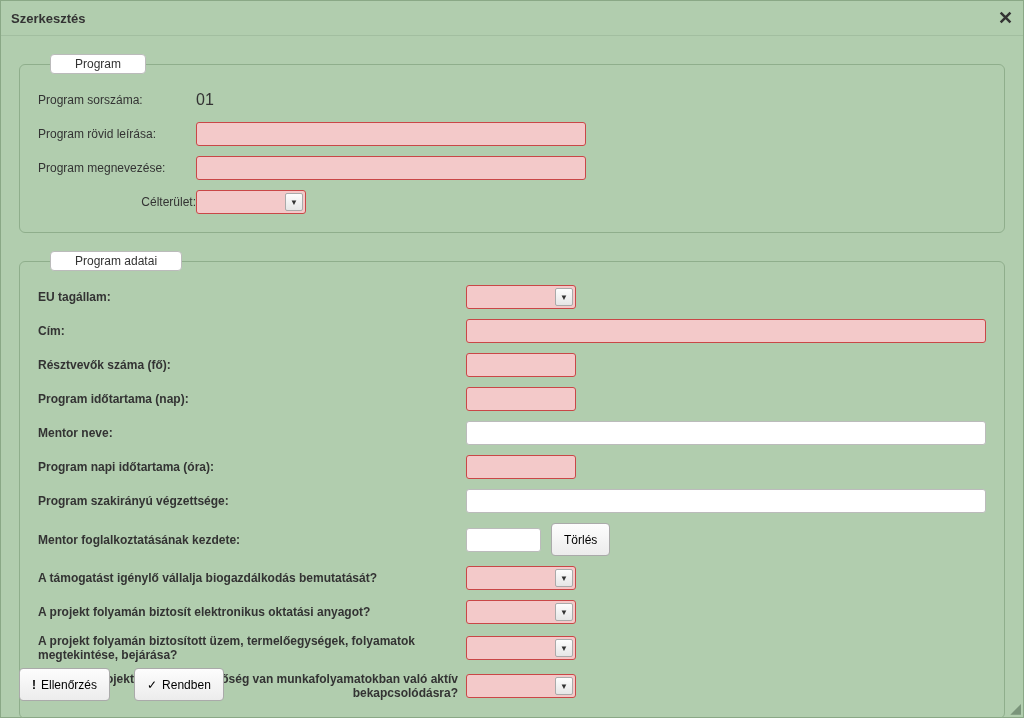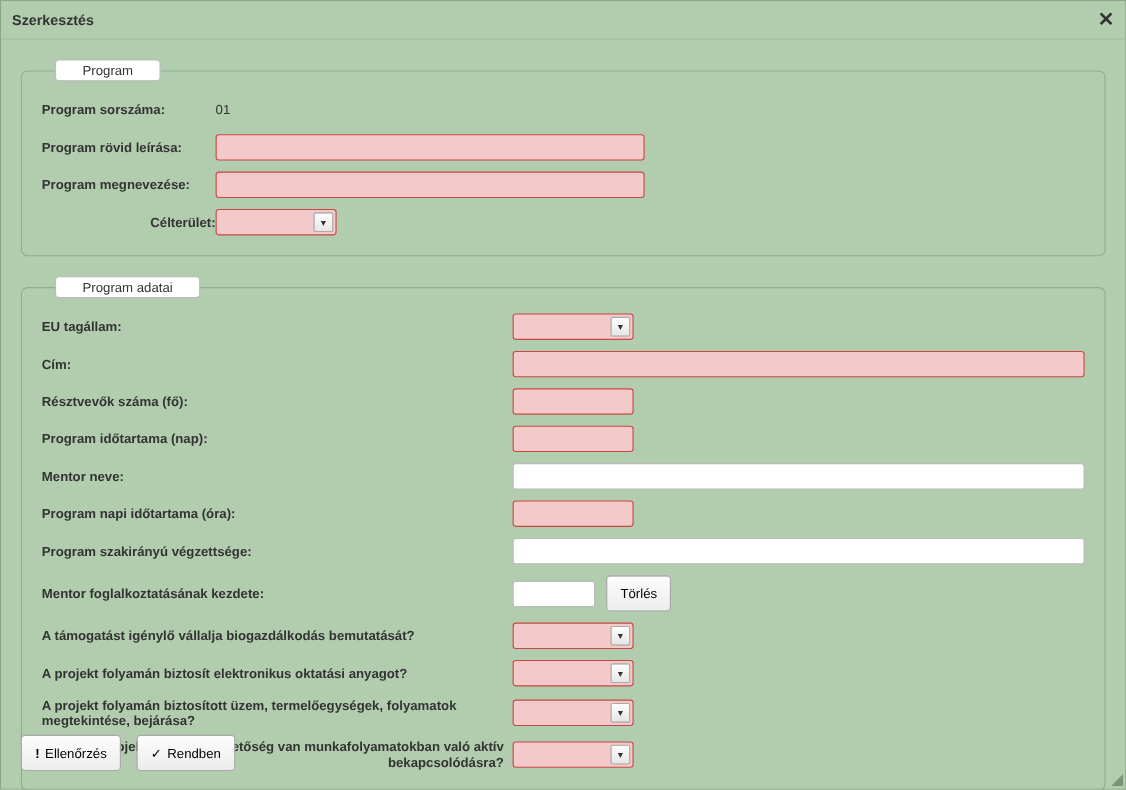--- a/index.html
+++ b/index.html
@@ -52,33 +52,33 @@
   }
   .form-row {
     display: flex;
     align-items: center;
     margin-bottom: 10px;
     min-height: 24px;
   }
   .form-row:last-child { margin-bottom: 0; text-align: right; }
   .label-col-a {
     width: 158px;
-    font-weight: bold;
+    font-weight: normal;
     font-size: 12px;
     flex-shrink: 0;
   }
   .label-col-b {
     width: 428px;
     font-weight: bold;
     font-size: 12px;
     flex-shrink: 0;
     padding-right: 8px;
   }
   .value-static {
-    font-size: 12px;
+    font-size: 16px;
   }
   input.text-field, .select-field {
     height: 24px;
     border: 1px solid #c94747;
     background: #f3c9c9;
     border-radius: 3px;
     padding: 2px 6px;
     font-size: 12px;
   }
   input.text-plain {
@@ -125,21 +125,21 @@
     border: 1px solid #aaa;
     border-radius: 4px;
     font-size: 12px;
     cursor: pointer;
   }
   .dialog-footer {
     position: absolute;
     left: 18px;
     bottom: 16px;
     display: flex;
-    gap: 14px;
+    gap: 24px;
   }
   .resize-grip {
     position: absolute;
     right: 2px;
     bottom: 2px;
     width: 14px;
     height: 14px;
     color: #7a947a;
     font-size: 14px;
     line-height: 14px;

